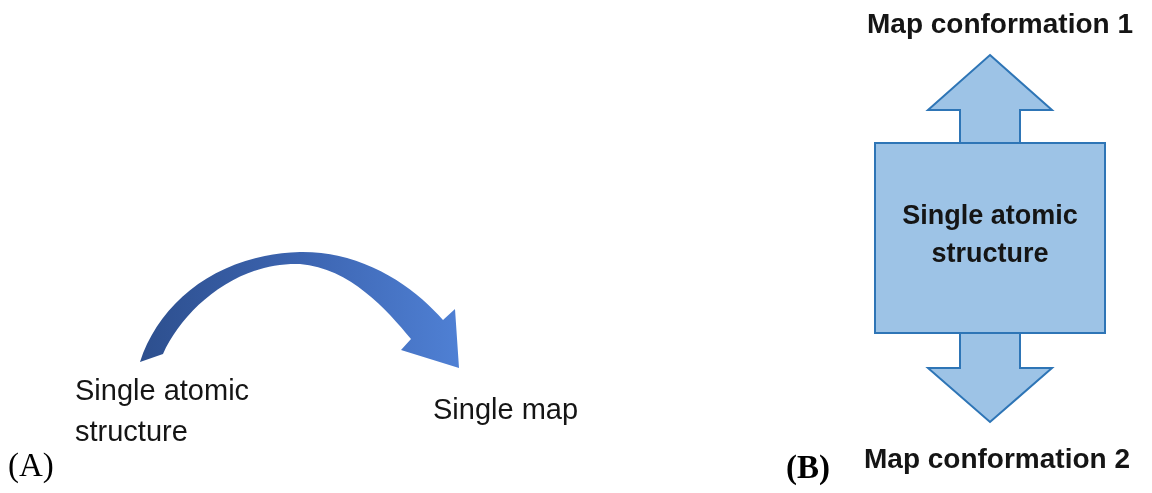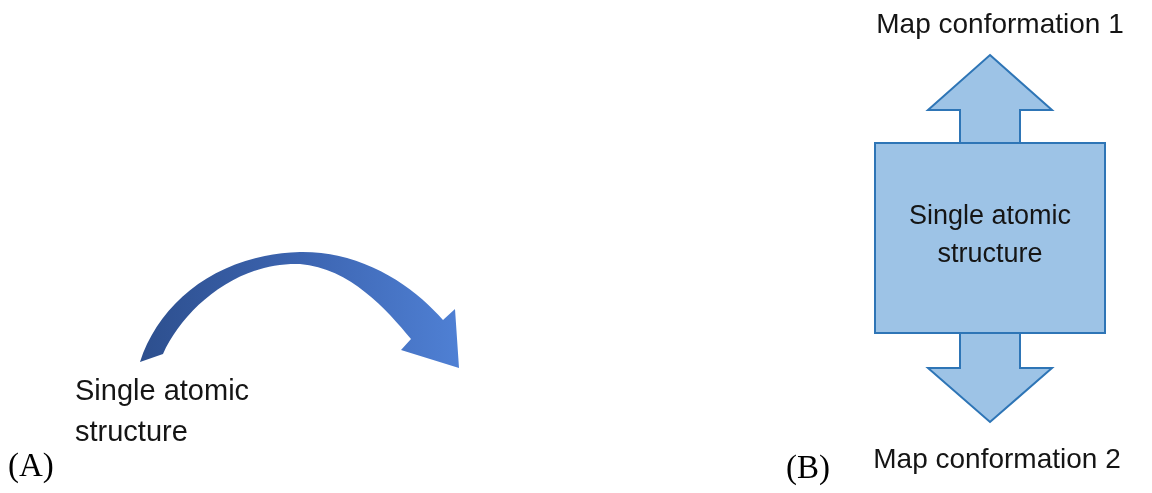--- a/index.html
+++ b/index.html
@@ -80,25 +80,26 @@
                C 272 70, 235 28, 185 24
                C 120 22, 68 70, 48 114
                Z"></path>
     </svg>
 
     <div class="abs text-label" style="left:75px; top:370px;">
       <span>Single atomic</span><br>
       <span>structure</span>
     </div>
 
+    <div class="abs text-label" style="left:433px; top:389px;">Single map</div>
 
     <div class="abs diagram-label" style="left:8px; top:447px;">(A)</div>
   </div>
 
-  <div class="abs" style="left:620px; top:0; width:532px; height:493px;">
+  <div class="abs" style="left:620px; top:0; width:532px; height:493px;font-weight:bold;">
 
     <div class="abs top-bottom-label" style="left:210px; top:8px; width:340px;">Map conformation 1</div>
 
     <svg class="abs" style="left:240px; top:50px;" width="260" height="385" viewBox="0 0 260 385">
       <polygon class="block-shape" points="130,5 192,60 160,60 160,95 100,95 100,60 68,60"></polygon>
       <polygon class="block-shape" points="100,283 160,283 160,318 192,318 130,372 68,318 100,318"></polygon>
       <rect class="block-shape" x="15" y="93" width="230" height="190"></rect>
     </svg>
 
     <div class="abs box-text" style="left:255px; top:196px; width:230px;">

